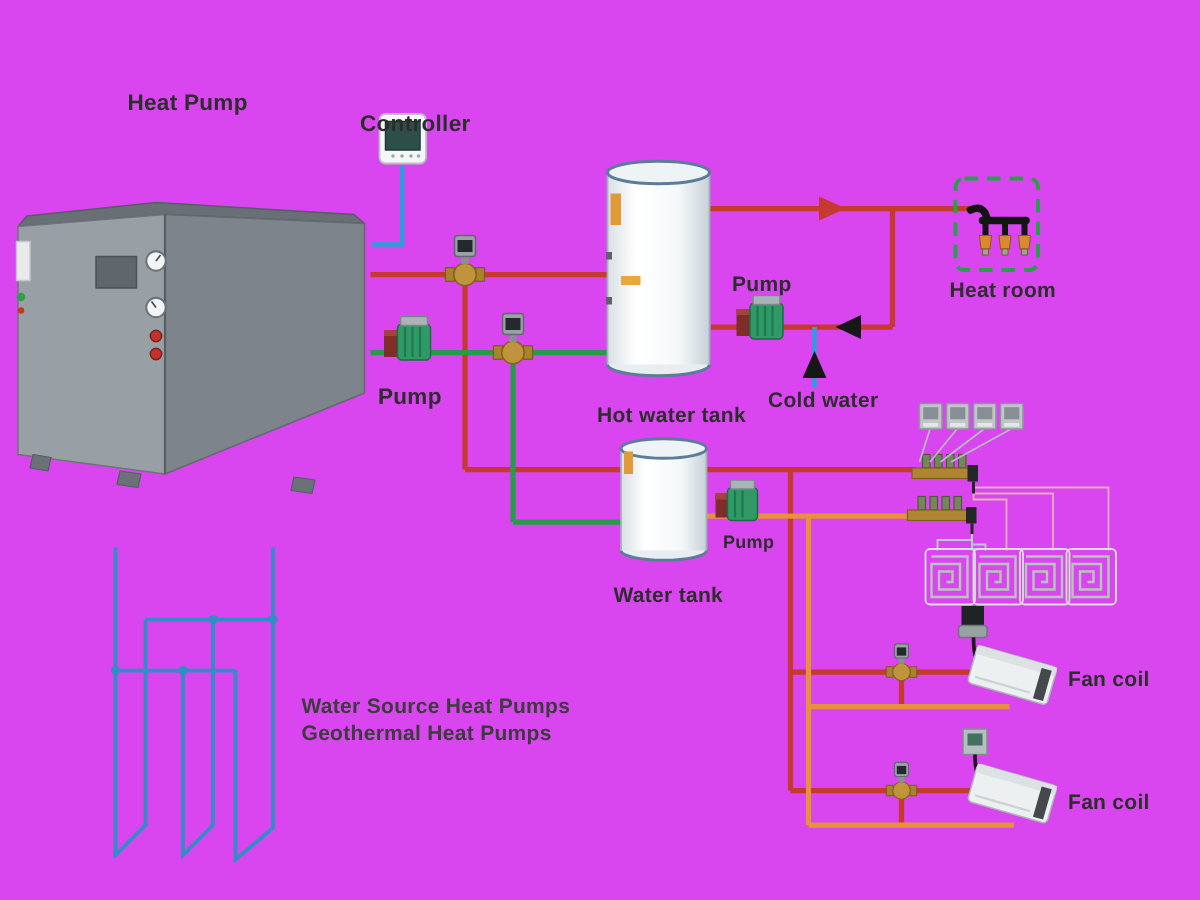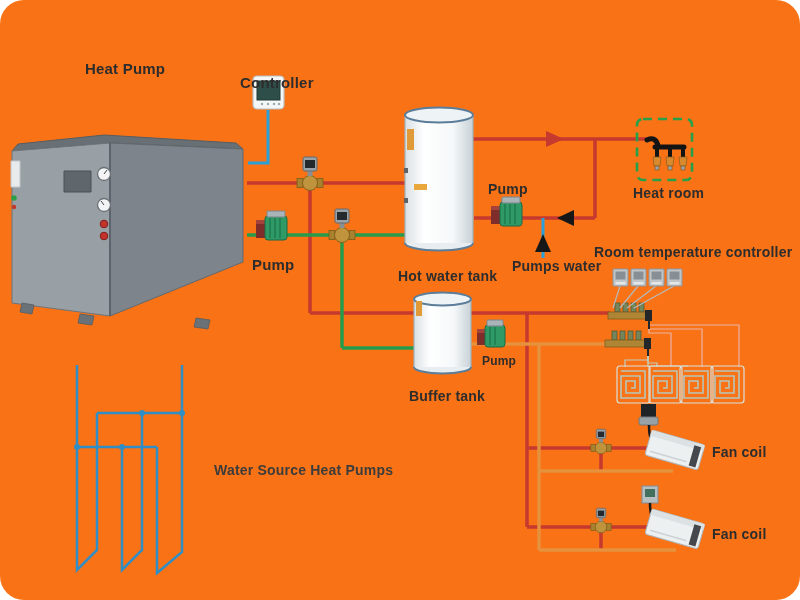--- a/index.html
+++ b/index.html
@@ -1,18 +1,18 @@
 <!DOCTYPE html>
 <html><head>
 <meta charset="utf-8">
 <style>
   html,body{margin:0;padding:0;background:#ffffff;}
   .stage{
-    position:relative;width:800px;height:600px;background:#f97316;
-    overflow:hidden;font-family:"Liberation Sans", sans-serif;border-radius:24px;
+    position:relative;width:800px;height:600px;background:#d946ef;
+    overflow:hidden;font-family:"Liberation Sans", sans-serif;
   }
   .stage svg{position:absolute;left:0;top:0;}
   .lbl{
     position:absolute;color:#2d2d2d;font-weight:700;font-size:14px;
     white-space:nowrap;letter-spacing:.2px;
   }
   .lbl.big{font-size:15px;}
   .lbl.small{font-size:12px;}
   .caption{line-height:18px;color:#3c3c3c;}
 </style>
@@ -301,24 +301,24 @@
     <rect x="45" y="3" width="7" height="21" fill="#45484c"></rect>
     <line x1="4" y1="21" x2="42" y2="21" stroke="#ccd2d5" stroke-width="1.5"></line>
   </g>
 </svg>
 
 <div class="lbl big" style="left:85px;top:60px">Heat Pump</div>
 <div class="lbl big" style="left:240px;top:74px">Controller</div>
 <div class="lbl big" style="left:252px;top:256px">Pump</div>
 <div class="lbl" style="left:398px;top:268px">Hot water tank</div>
 <div class="lbl" style="left:488px;top:181px">Pump</div>
-<div class="lbl" style="left:512px;top:258px">Pumps water</div>
+<div class="lbl" style="left:512px;top:258px">Cold water</div>
 <div class="lbl" style="left:633px;top:185px">Heat room</div>
-<div class="lbl" style="left:594px;top:244px">Room temperature controller</div>
-<div class="lbl" style="left:409px;top:388px">Buffer tank</div>
+<div class="lbl" style="left:409px;top:388px">Water tank</div>
 <div class="lbl small" style="left:482px;top:354px">Pump</div>
 <div class="lbl" style="left:712px;top:444px">Fan coil</div>
 <div class="lbl" style="left:712px;top:526px">Fan coil</div>
-<div class="lbl caption" style="left:214px;top:461px">
+<div class="lbl caption" style="left:201px;top:461px">
   <div>Water Source Heat Pumps</div>
+  <div>Geothermal Heat Pumps</div>
 </div>
 
 </div>
 
 </body></html>

